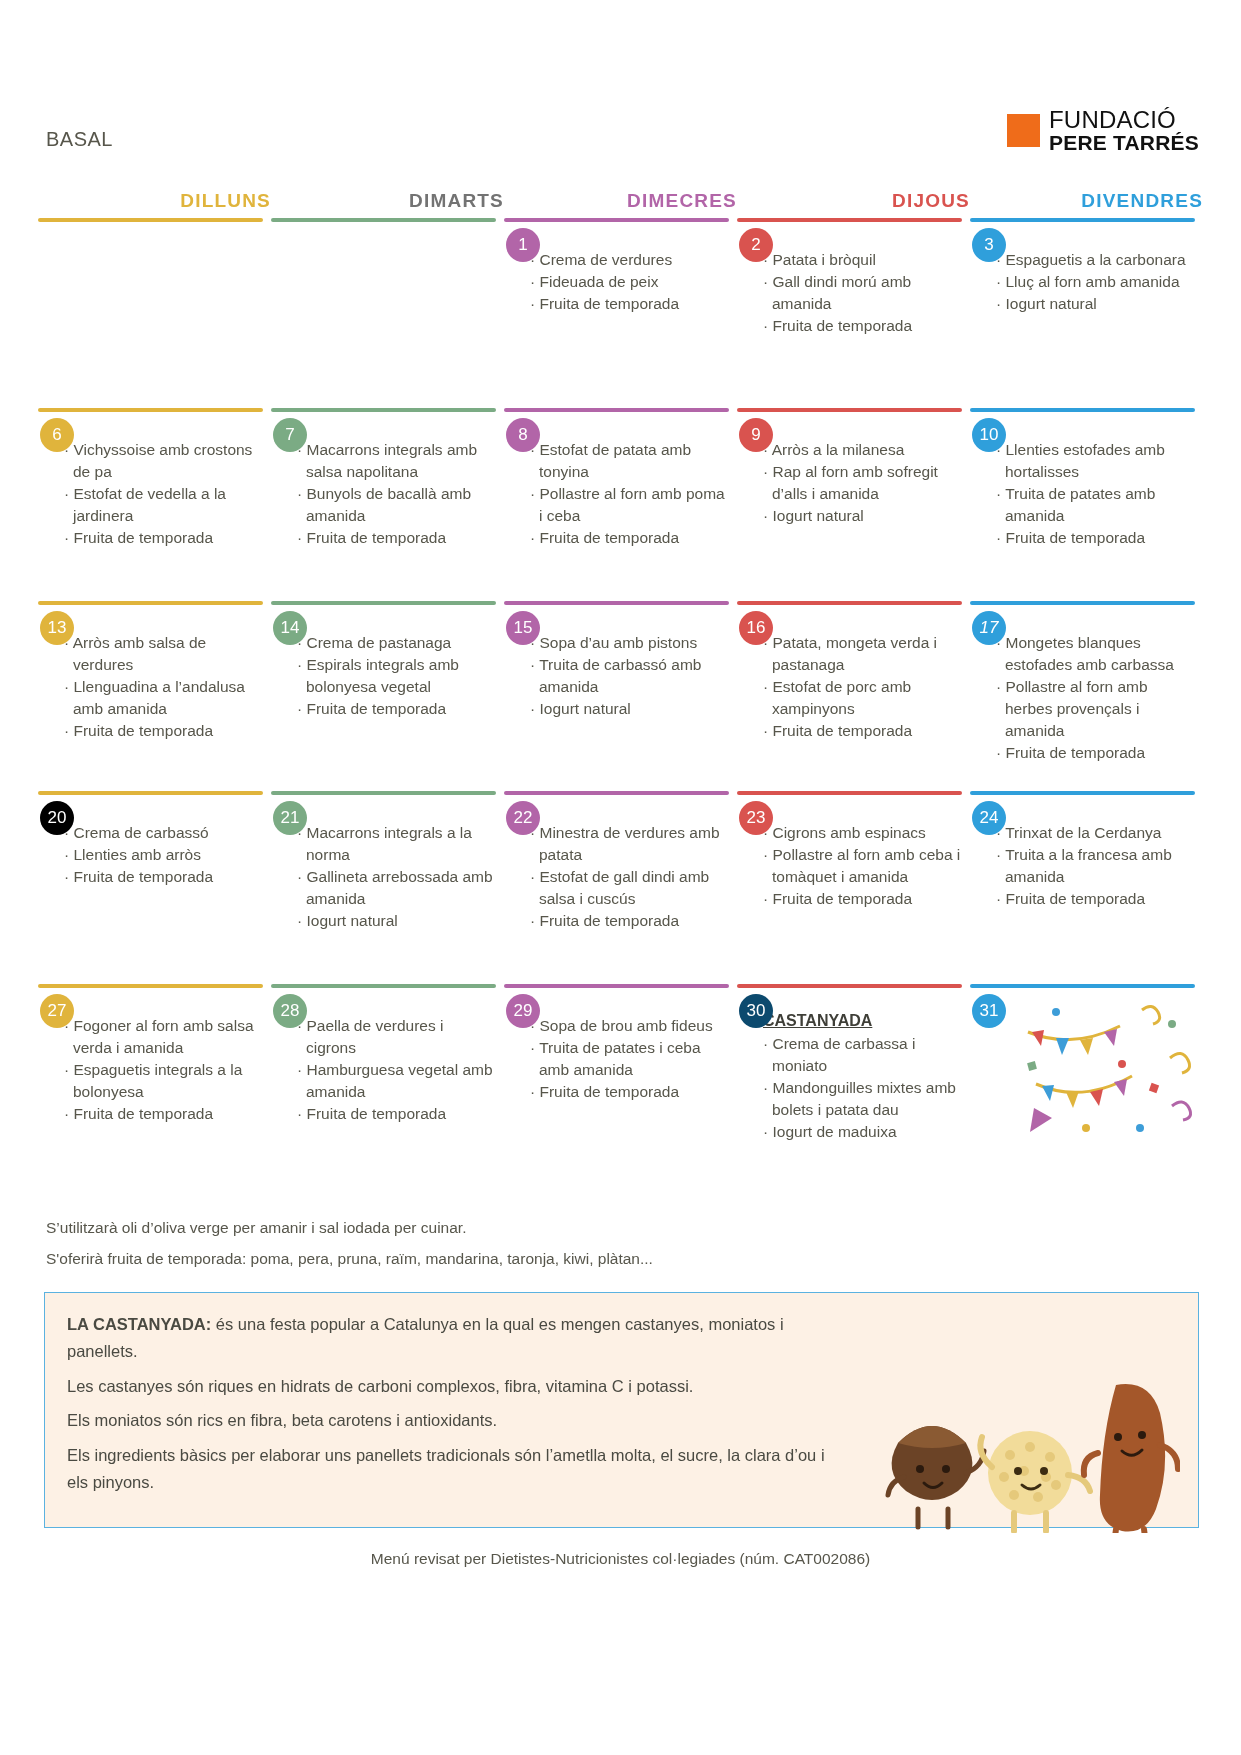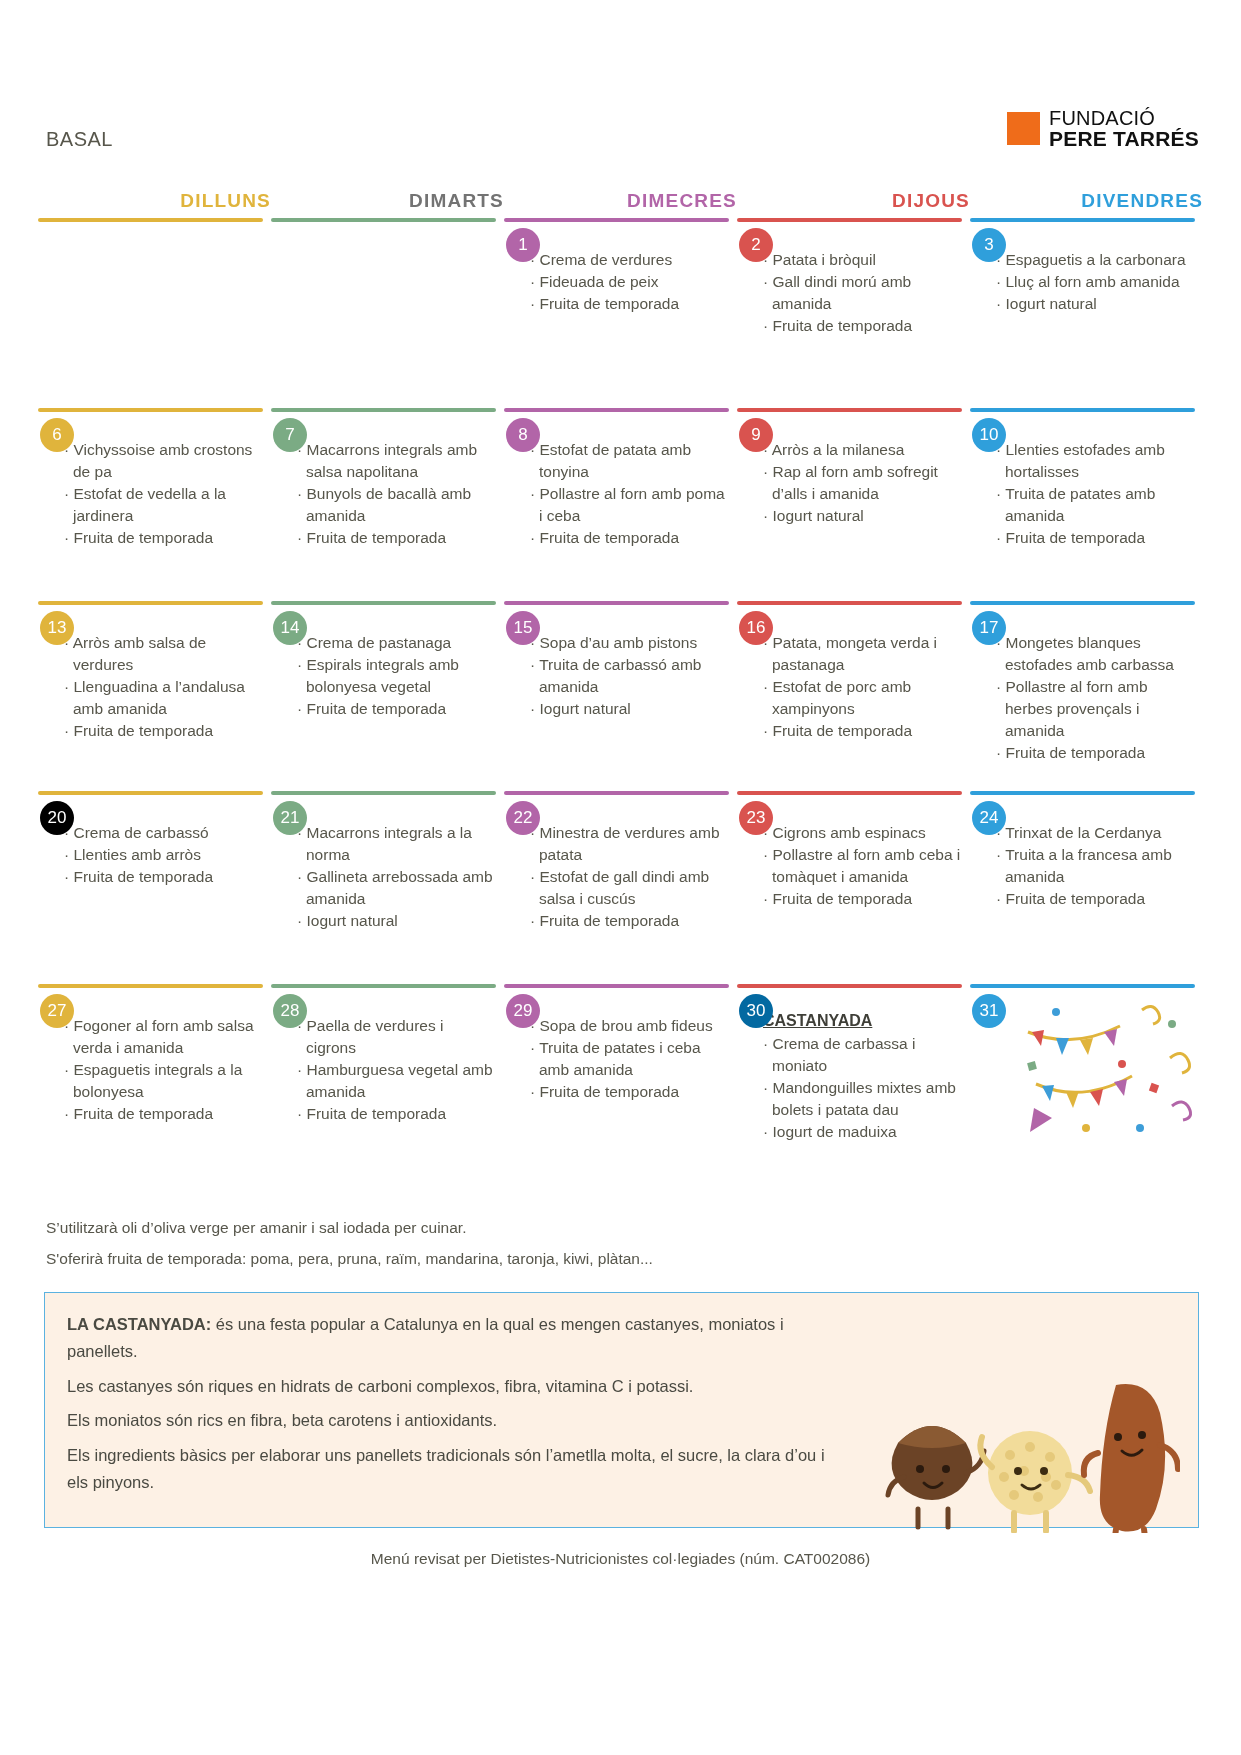--- a/index.html
+++ b/index.html
@@ -55,21 +55,21 @@
 
   .logo {
     position: absolute;
     right: 42px; top: 108px;
     display: flex;
     align-items: center;
     gap: 9px;
   }
   .logo-mark { width: 33px; height: 33px; background: #ef6c1a; }
   .logo-text { line-height: 1.02; }
-  .logo-l1 { font-size: 20px; letter-spacing: .2px; color: #111; }
+  .logo-l1 { font-size: 24px; letter-spacing: .2px; color: #111; }
   .logo-l2 { font-size: 21px; font-weight: bold; letter-spacing: .2px; color: #111; }
 
   
   .calendar { position: relative; margin: 0 38px; }
 
   .daynames {
     display: grid;
     grid-template-columns: repeat(5, 1fr);
     margin-bottom: 6px;
   }
@@ -300,21 +300,21 @@
             <div class="rule" style="background: rgb(217, 83, 79);"></div>
             <div class="daynum" style="background: rgb(217, 83, 79);">16</div>
             <div class="dishes">
               <span class="dish">Patata, mongeta verda i pastanaga</span>
               <span class="dish">Estofat de porc amb xampinyons</span>
               <span class="dish">Fruita de temporada</span>
             </div>
           </div>
           <div class="cell">
             <div class="rule" style="background: rgb(47, 159, 219);"></div>
-            <div class="daynum" style="background: rgb(47, 159, 219);">17</div>
+            <div class="daynum" style="background: rgb(47, 159, 219); font-style: italic;">17</div>
             <div class="dishes">
               <span class="dish">Mongetes blanques estofades amb carbassa</span>
               <span class="dish">Pollastre al forn amb herbes provençals i amanida</span>
               <span class="dish">Fruita de temporada</span>
             </div>
           </div>
         </div>
         <div class="week week-4">
           <div class="cell">
             <div class="rule" style="background: rgb(224, 180, 60);"></div>
@@ -385,21 +385,21 @@
             <div class="rule" style="background: rgb(178, 101, 168);"></div>
             <div class="daynum" style="background: rgb(178, 101, 168);">29</div>
             <div class="dishes">
               <span class="dish">Sopa de brou amb fideus</span>
               <span class="dish">Truita de patates i ceba amb amanida</span>
               <span class="dish">Fruita de temporada</span>
             </div>
           </div>
           <div class="cell">
             <div class="rule" style="background: rgb(217, 83, 79);"></div>
-            <div class="daynum" style="background: #0369a1;">30</div>
+            <div class="daynum" style="background: #0c4a6e;">30</div>
             <div class="feast-title">CASTANYADA</div>
             <div class="dishes">
               <span class="dish">Crema de carbassa i moniato</span>
               <span class="dish">Mandonguilles mixtes amb bolets i patata dau</span>
               <span class="dish">Iogurt de maduixa</span>
             </div>
           </div>
           <div class="cell">
             <div class="rule" style="background: rgb(47, 159, 219);"></div>
             <div class="daynum" style="background: rgb(47, 159, 219);">31</div>

